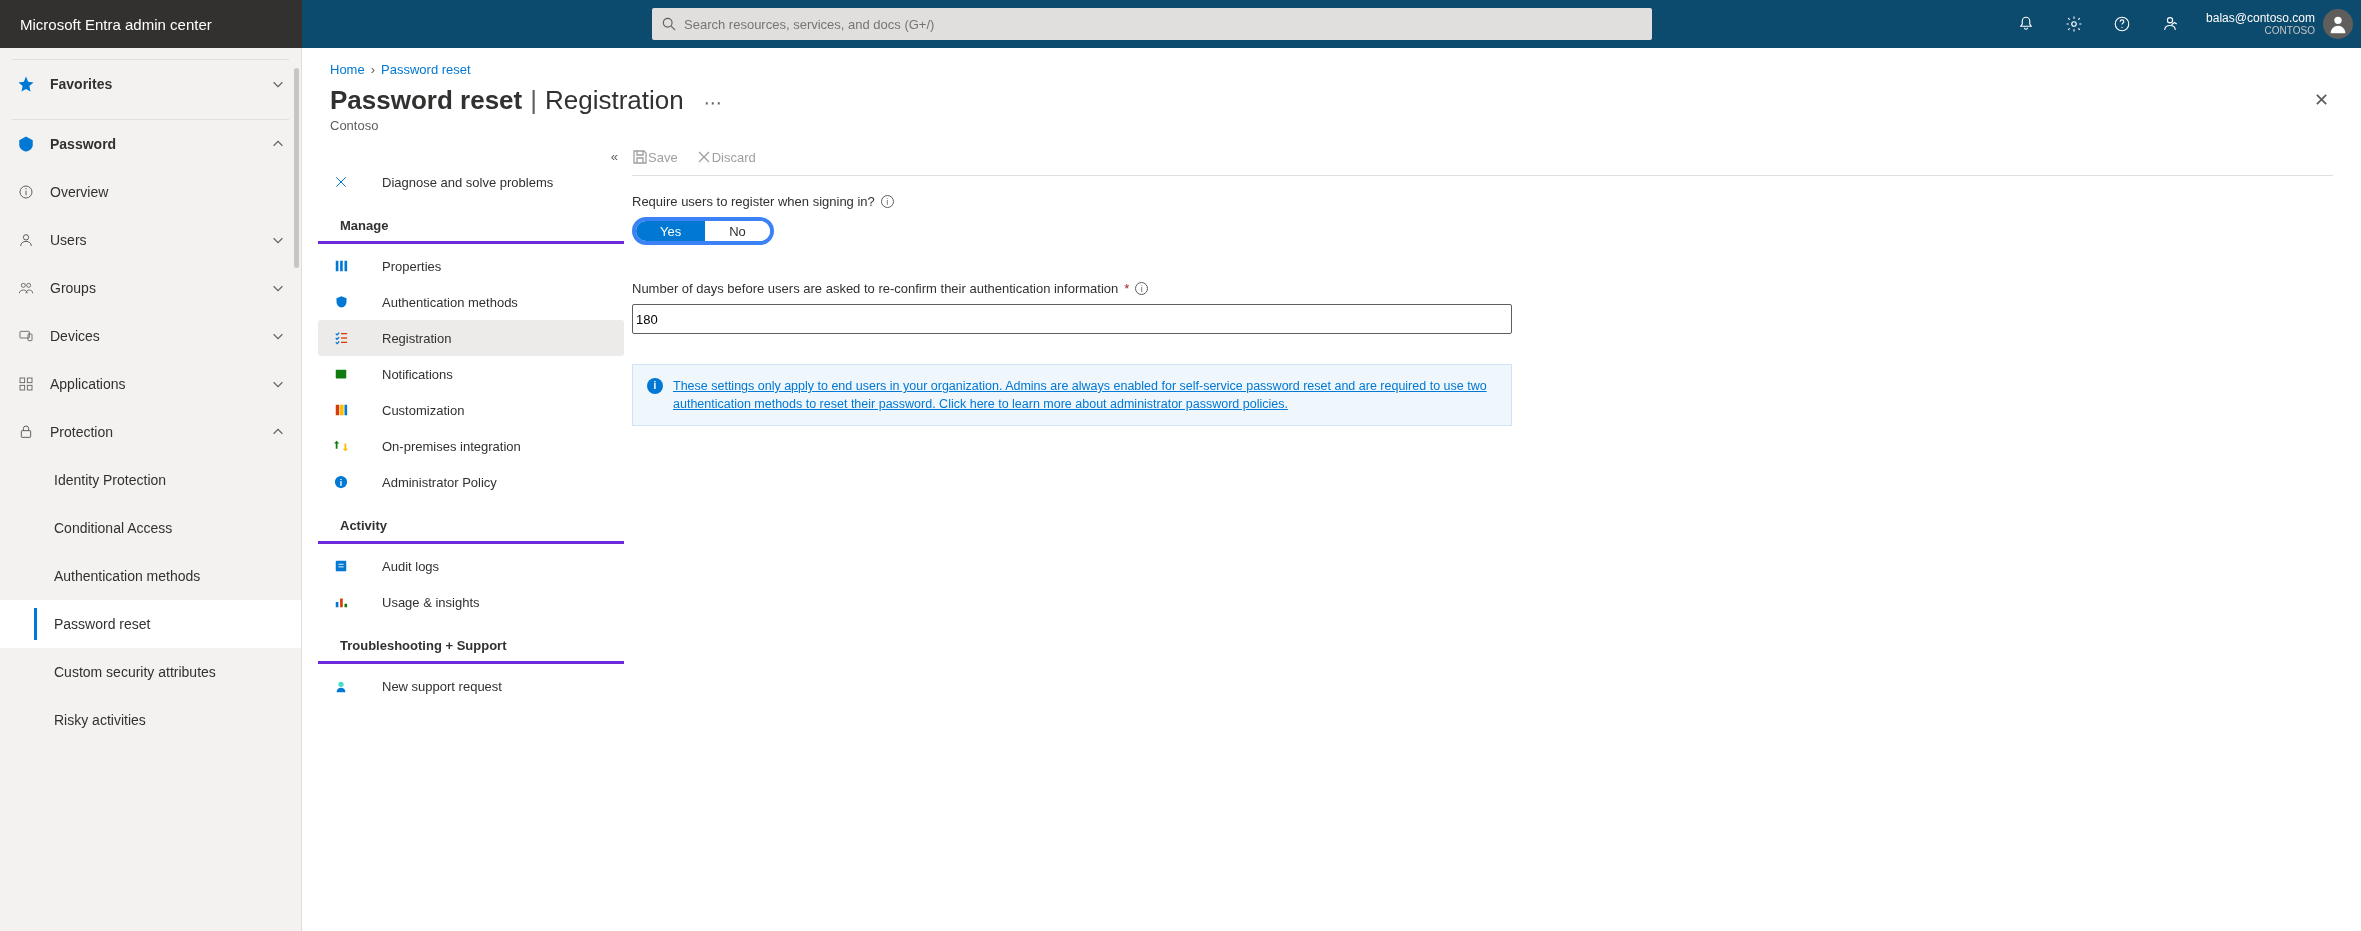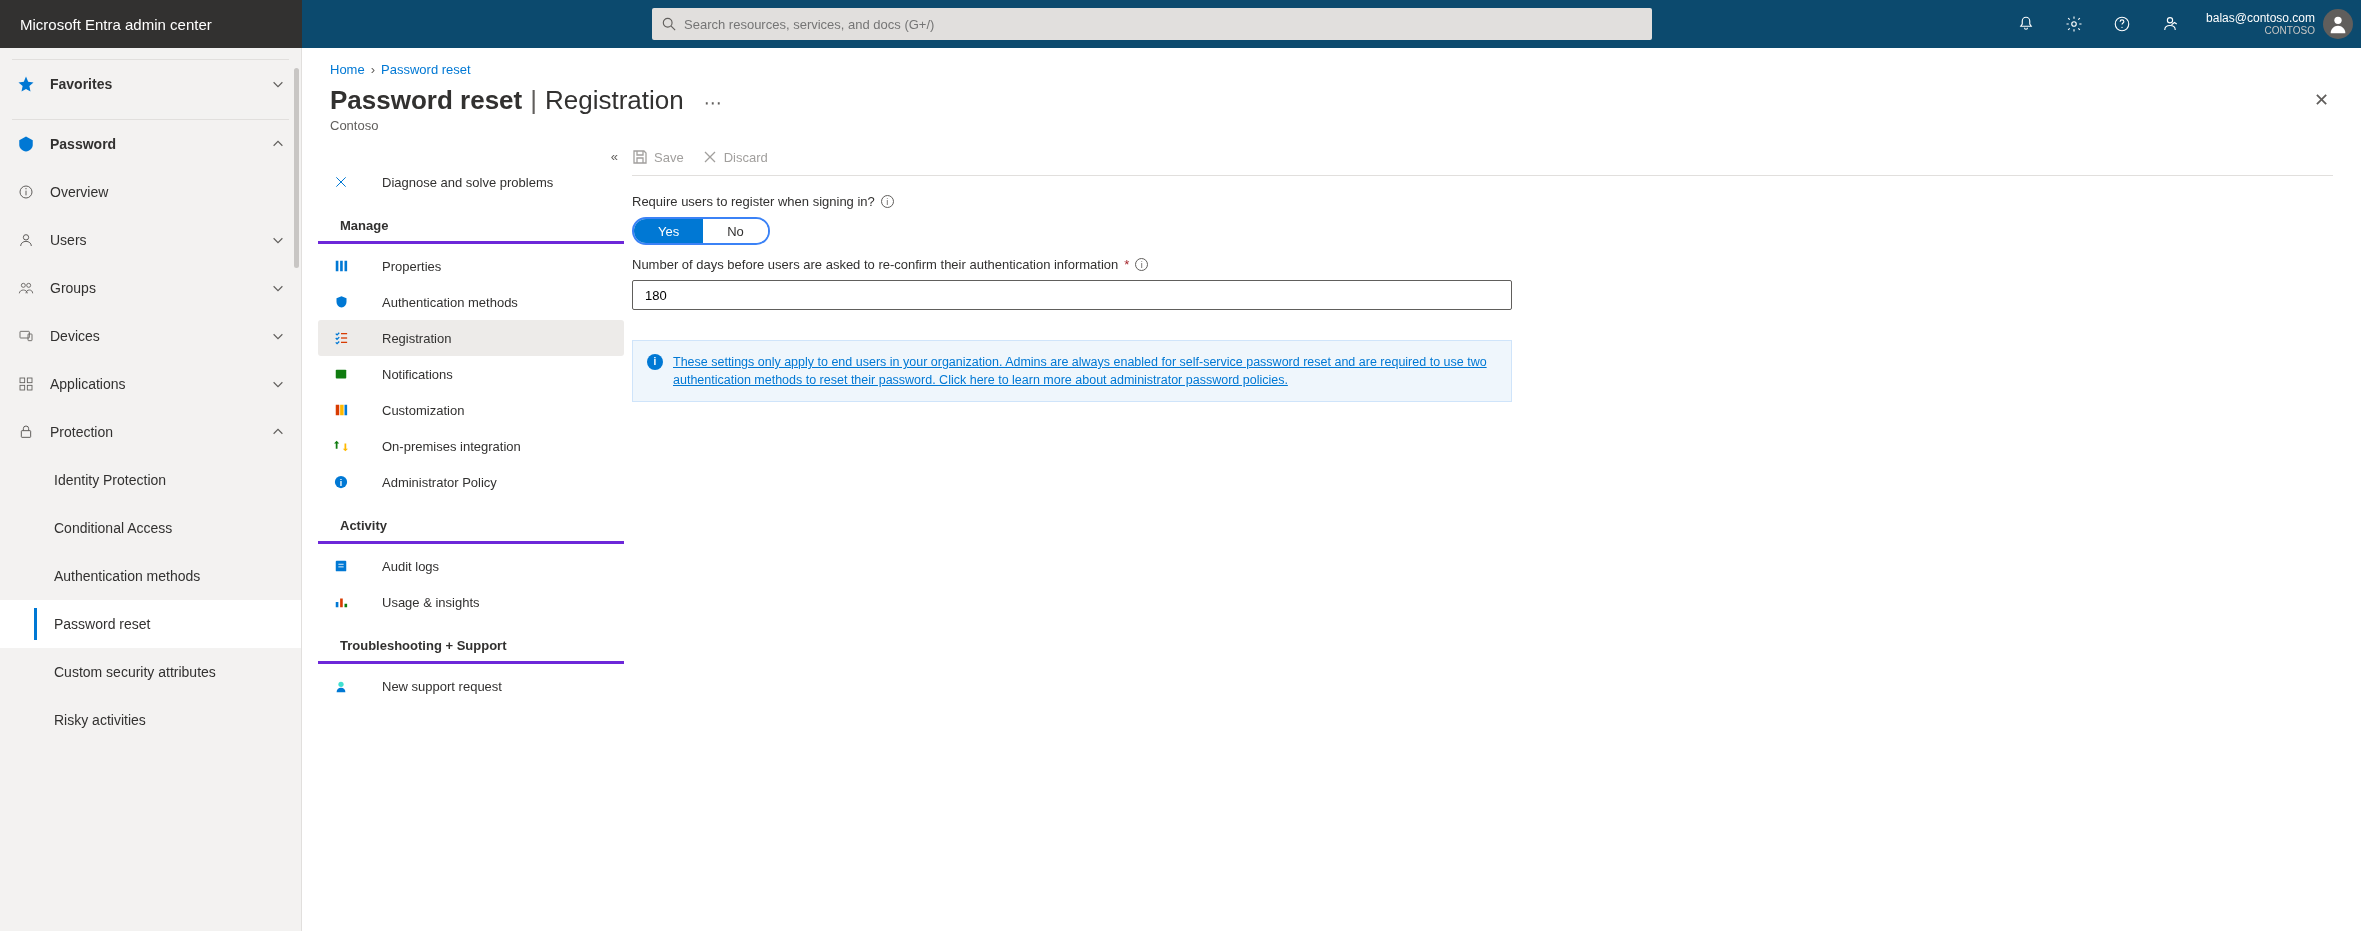--- a/index.html
+++ b/index.html
@@ -61,32 +61,32 @@
 .subnav { width: 330px; padding: 6px 0 20px 8px; flex-shrink: 0; }
 .subnav-collapse { text-align: right; padding-right: 14px; color: #605e5c; cursor: pointer; font-size: 13px; }
 .subnav-item { display: flex; align-items: center; height: 36px; padding: 0 14px; cursor: pointer; font-size: 13px; border-radius: 3px; margin: 0 8px; gap: 20px; }
 .subnav-item.active { background: #edebe9; }
 .subnav-item .icon { width: 18px; height: 18px; margin-right: 12px; flex-shrink: 0; display: flex; align-items: center; justify-content: center; }
 .subnav-heading { font-weight: 600; padding: 18px 22px 8px 22px; font-size: 13px; border-bottom: 3px solid #6d28d9; margin: 0 8px 4px 8px; }
 
 
 .pane { flex: 1; padding: 0 28px 28px 0; min-width: 0; }
 .toolbar { display: flex; align-items: center; gap: 18px; padding: 6px 0 10px 0; border-bottom: 1px solid #e1dfdd; margin-bottom: 18px; }
-.toolbar-btn { display: flex; align-items: center; gap: 6px; color: #a19f9d; cursor: pointer; font-size: 13px; }
+.toolbar-btn { display: flex; align-items: center; color: #a19f9d; cursor: pointer; font-size: 13px; }
 .toolbar-btn svg { width: 16px; height: 16px; }
 
 .field-label { display: flex; align-items: center; gap: 6px; font-size: 13px; margin-bottom: 8px; }
 .info-icon { width: 13px; height: 13px; border: 1px solid #605e5c; border-radius: 50%; display: inline-flex; align-items: center; justify-content: center; font-size: 9px; color: #605e5c; }
 .req { color: #a4262c; }
 
-.segmented { display: inline-flex; border: 2px solid #3b82f6; border-radius: 18px; overflow: hidden; height: 28px; margin-bottom: 12px; }
+.segmented { display: inline-flex; border: 4px solid #3b82f6; border-radius: 18px; overflow: hidden; height: 28px; margin-bottom: 36px; }
 .seg-btn { padding: 0 24px; display: flex; align-items: center; cursor: pointer; font-size: 13px; background: #fff; }
 .seg-btn.active { background: #0078d4; color: #fff; }
 
-.text-input { width: 100%; max-width: 880px; height: 30px; border: 1px solid #605e5c; border-radius: 2px; padding: 0 12px; font-size: 13px; }
+.text-input { width: 100%; max-width: 880px; height: 30px; border: 1px solid #605e5c; border-radius: 2px; padding: 0 3px; font-size: 13px; }
 
 .info-banner { display: flex; gap: 10px; background: #eff6fc; border: 1px solid #cfe4fa; padding: 12px 14px; margin-top: 30px; max-width: 880px; font-size: 12.5px; line-height: 1.45; }
 .info-banner .badge { width: 16px; height: 16px; border-radius: 50%; background: #0078d4; color: #fff; display: flex; align-items: center; justify-content: center; font-size: 10px; font-weight: bold; flex-shrink: 0; margin-top: 1px; }
 .info-banner a { color: #0078d4; }
 
 .more-btn { font-size: 18px; color: #605e5c; cursor: pointer; padding: 0 6px; margin-left: 6px; }
 
 svg { display: block; }
 </style>
 </head>

